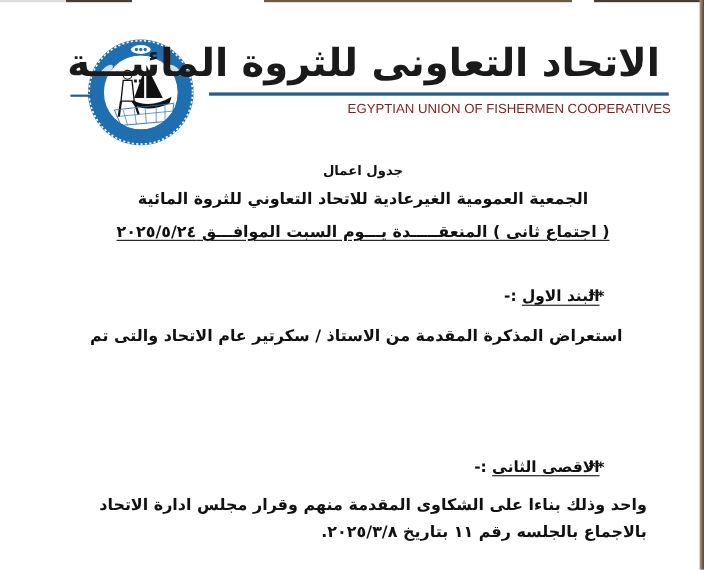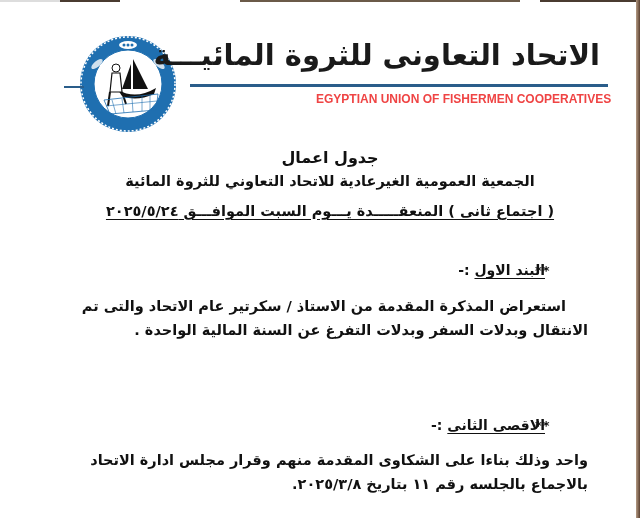--- a/index.html
+++ b/index.html
@@ -41,44 +41,44 @@
     .header-line {
       position: absolute;
       left: 190px; top: 84px;
       width: 418px; height: 3px;
       background: #2a5d8a;
     }
     .org-ar {
       position: absolute;
       right: 40px; top: 38px;
       direction: rtl;
-      font-size: 29px;
+      font-size: 35px;
       font-weight: bold;
       font-family: "DejaVu Sans", sans-serif;
       color: #1a1a1a;
       letter-spacing: 0.5px;
       white-space: nowrap;
     }
     .org-en {
       position: absolute;
       left: 316px; top: 92px;
       font-family: "Liberation Sans", sans-serif;
       font-size: 12px;
-      font-weight: bold;
-      color: #ef4444;
+      font-weight: normal;
+      color: #7f1d1d;
       white-space: nowrap;
     }
     .title-block {
       position: absolute;
       left: 100px; width: 460px;
       text-align: center;
       direction: rtl;
       font-weight: bold;
     }
-    .t1 { top: 148px; font-size: 16px; }
+    .t1 { top: 148px; font-size: 12px; }
     .t2 { top: 173px; font-size: 14.5px; }
     .t3 { top: 203px; font-size: 14.5px; }
     .t3 span { text-decoration: underline; text-underline-offset: 3px; }
     .section-head {
       position: absolute;
       right: 95px;
       direction: rtl;
       font-size: 14px;
       font-weight: bold;
       white-space: nowrap;
@@ -150,21 +150,20 @@
   <span>( اجتماع ثانى ) المنعقـــــدة يـــوم السبت الموافـــق ٢٠٢٥/٥/٢٤</span>
 </div>
 
 <div class="stars" style="top:263px;">**</div>
 <div class="section-head" style="top:262px;">
   <span class="lbl">البند الاول</span>
   <span>:-</span>
 </div>
 <div class="para" style="top:294px;">
   <span class="line first">استعراض المذكرة المقدمة من الاستاذ / سكرتير عام الاتحاد والتى تم</span>
-  <span class="line last">الانتقال وبدلات السفر وبدلات التفرغ عن السنة المالية الواحدة .</span>
 </div>
 
 <div class="stars" style="top:418px;">**</div>
 <div class="section-head" style="top:417px;">
   <span class="lbl">الاقصى الثانى</span>
   <span>:-</span>
 </div>
 <div class="para" style="top:448px;">
   <span class="line">واحد وذلك بناءا على الشكاوى المقدمة منهم وقرار مجلس ادارة الاتحاد</span>
   <span class="line last">بالاجماع بالجلسه رقم ١١ بتاريخ ٢٠٢٥/٣/٨.</span>

